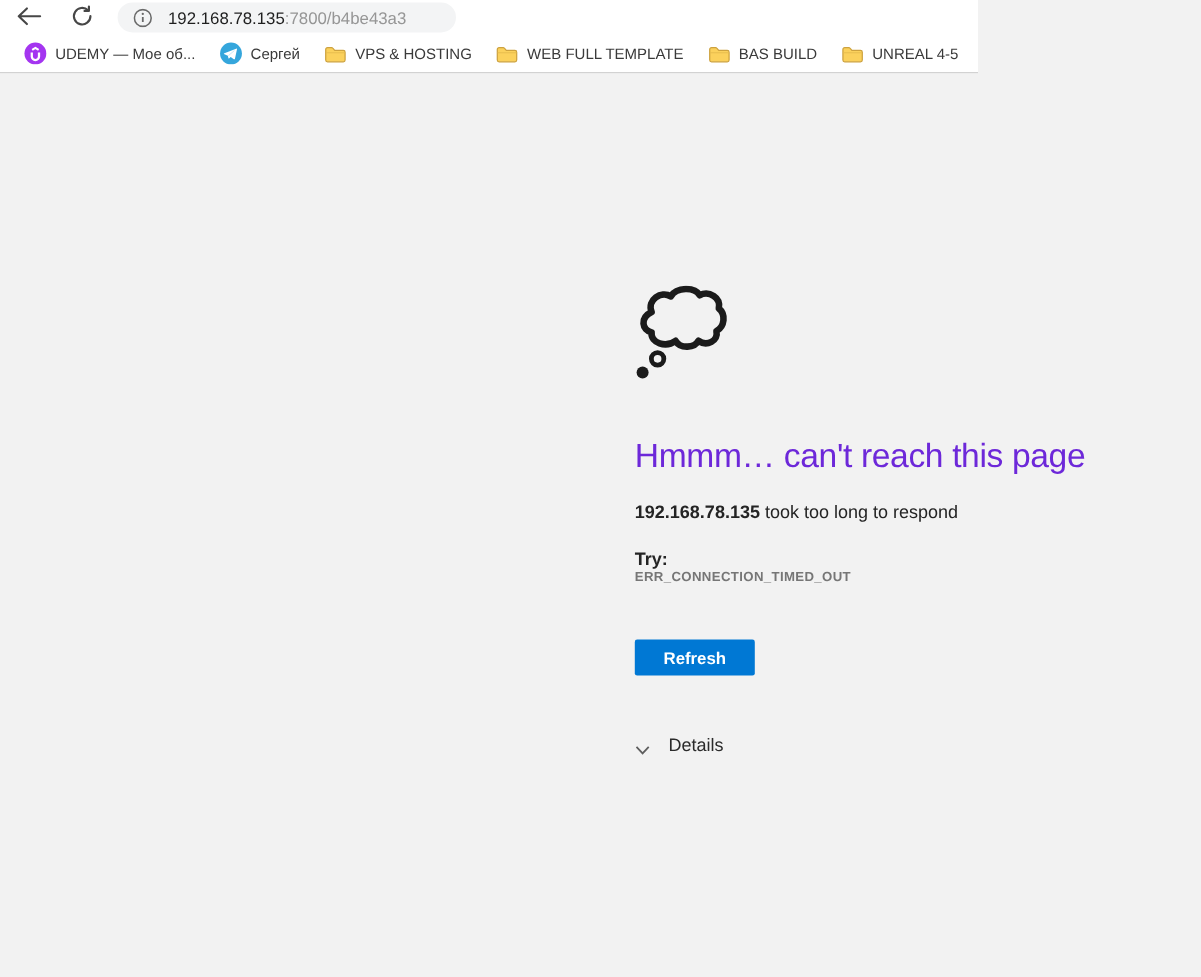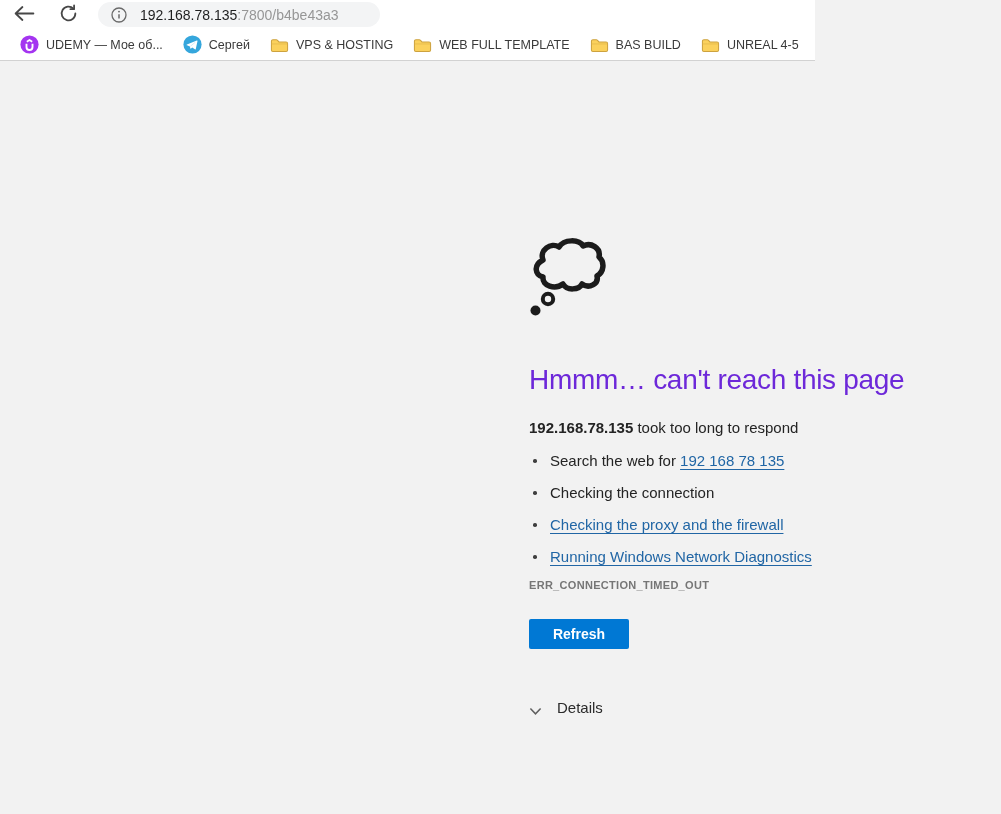--- a/index.html
+++ b/index.html
@@ -66,21 +66,21 @@
     width:3.5px; height:3.5px; border-radius:50%; background:#3f3f3f;
   }
   a.err-link {
     color:#2166a5; text-decoration:underline; text-underline-offset:3px; cursor:pointer;
   }
   .error-code {
     margin-top:0; font-size:11px; font-weight:bold;
     color:#767676; letter-spacing:0.3px;
   }
   .refresh-btn {
-    margin-top:28px; width:100px; height:30px;
+    margin-top:46px; width:100px; height:30px;
     background:#0078d4; color:#ffffff; border:none; border-radius:2px;
     font-family:inherit; font-size:14px; font-weight:bold; cursor:pointer;
     display:block;
   }
   .details-toggle {
     margin-top:50px; display:flex; align-items:flex-end;
     font-size:15px; color:#2b2b2b; cursor:pointer; width:110px;
   }
   .details-toggle svg { margin-right:15px; }
 </style>
@@ -213,27 +213,22 @@
   <svg class="cloud" width="78" height="80" viewBox="0 0 76 80">
     <path d="M14 22 C10 12 22 4 30 9 C35 1 50 1 54 8 C62 4 72 10 70 19 C76 24 75 34 68 38 C70 46 60 51 53 46 C50 52 38 53 34 46 C26 52 13 48 14 39 C6 37 4 27 14 22 Z" fill="none" stroke="#1b1b1b" stroke-width="5.5" stroke-linejoin="round" stroke-linecap="round"></path>
     <circle cx="19" cy="61" r="5.2" fill="none" stroke="#1b1b1b" stroke-width="4"></circle>
     <circle cx="6.5" cy="72.5" r="5" fill="#1b1b1b"></circle>
   </svg>
 
   <h1 class="page-title">Hmmm… can't reach this page</h1>
 
   <div class="subtitle"><b>192.168.78.135</b><span> took too long to respond</span></div>
 
-
-  <ul class="suggestions">
-    <li><span>Search the web for </span><a class="err-link">192 168 78 135</a></li>
-    <li><span>Checking the connection</span></li>
-    <li><a class="err-link">Checking the proxy and the firewall</a></li>
-    <li><a class="err-link">Running Windows Network Diagnostics</a></li>
-  </ul>
+  <div class="try-label">Try:</div>
+
 
   <div class="error-code">ERR_CONNECTION_TIMED_OUT</div>
 
   <button class="refresh-btn">Refresh</button>
 
   <div class="details-toggle">
     <svg width="13" height="9" viewBox="0 0 13 9">
       <path d="M1.4 1.4 L6.5 6.8 L11.6 1.4" fill="none" stroke="#5f5f5f" stroke-width="1.5"></path>
     </svg>
     <span>Details</span>

